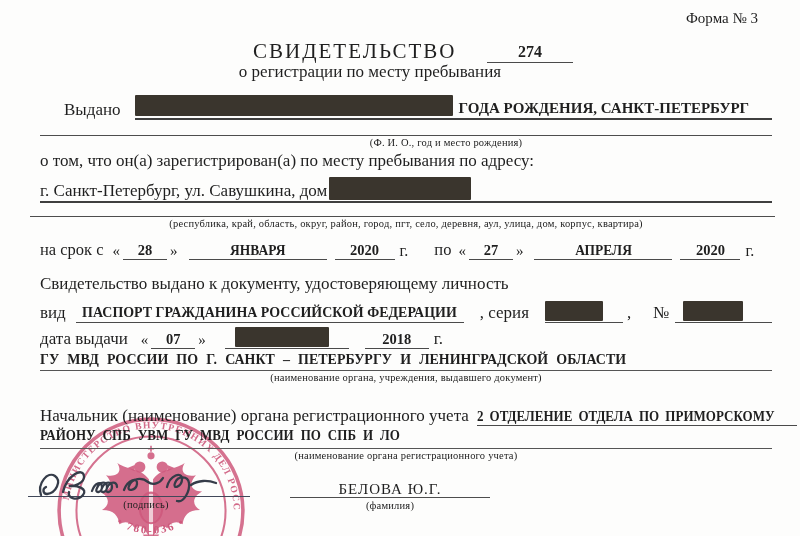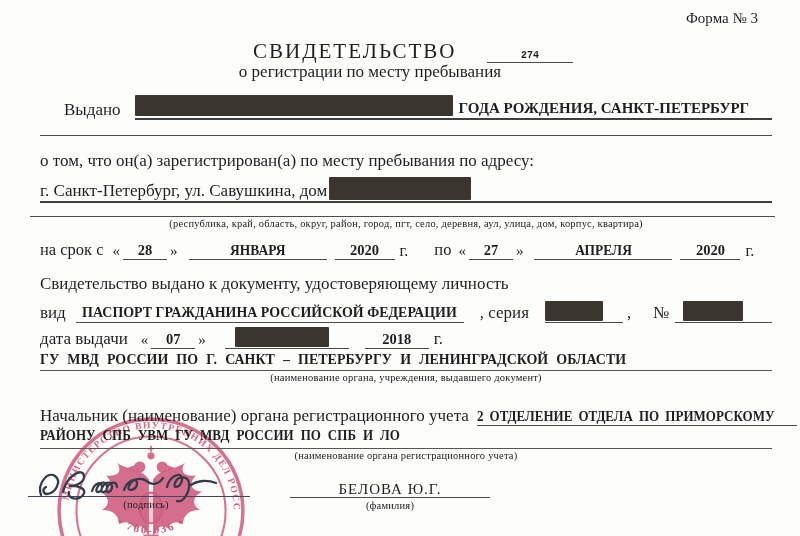--- a/index.html
+++ b/index.html
@@ -29,32 +29,33 @@
 </style>
 </head>
 <body>
 
 <div class="page">
 
   <div class="abs z2" style="top:10px;right:42px;font-size:15px;">Форма № 3</div>
 
   <div class="abs z2 title" style="top:39px;left:253px;">СВИДЕТЕЛЬСТВО</div>
   <div class="abs z2 fld" style="top:41px;left:487px;width:86px;height:21px;">
-    <span class="val" style="font-size:10px;font-family:Liberation Mono, monospace;">274</span>
+    <span class="val" style="font-size:16px;">274</span>
   </div>
   <div class="abs z2 body17" style="top:62px;left:180px;width:380px;text-align:center;">о регистрации по месту пребывания</div>
 
   <div class="abs z2 row" style="top:94px;left:64px;right:28px;height:26px;">
     <span class="body17" style="margin-right:14px;">Выдано</span>
     <span class="row ul2" style="flex:1;height:26px;align-items:flex-end;">
       <span class="redact" style="width:318px;height:21px;margin:0 6px 2px 0;"></span>
       <span style="font-weight:bold;font-size:15px;line-height:1.35;">ГОДА РОЖДЕНИЯ, САНКТ-ПЕТЕРБУРГ</span>
     </span>
   </div>
   <div class="abs z2" style="top:135px;left:40px;right:28px;border-top:1.5px solid #4d4d4d;"></div>
+  <div class="abs z2 cap" style="top:137px;left:120px;right:28px;">(Ф. И. О., год и место рождения)</div>
 
   <div class="abs z2 body17" style="top:151px;left:40px;">о том, что он(а) зарегистрирован(а) по месту пребывания по адресу:</div>
 
   <div class="abs z2 row ul2" style="top:175px;left:40px;right:28px;height:26px;">
     <span class="body17">г. Санкт-Петербург, ул. Савушкина, дом</span>
     <span class="redact" style="width:142px;height:23px;margin:0 0 1px 2px;"></span>
   </div>
   <div class="abs z2" style="top:216px;left:30px;right:25px;border-top:1.5px solid #4d4d4d;"></div>
   <div class="abs z2 cap" style="top:218px;left:40px;right:28px;">(республика, край, область, округ, район, город, пгт, село, деревня, аул, улица, дом, корпус, квартира)</div>
 

